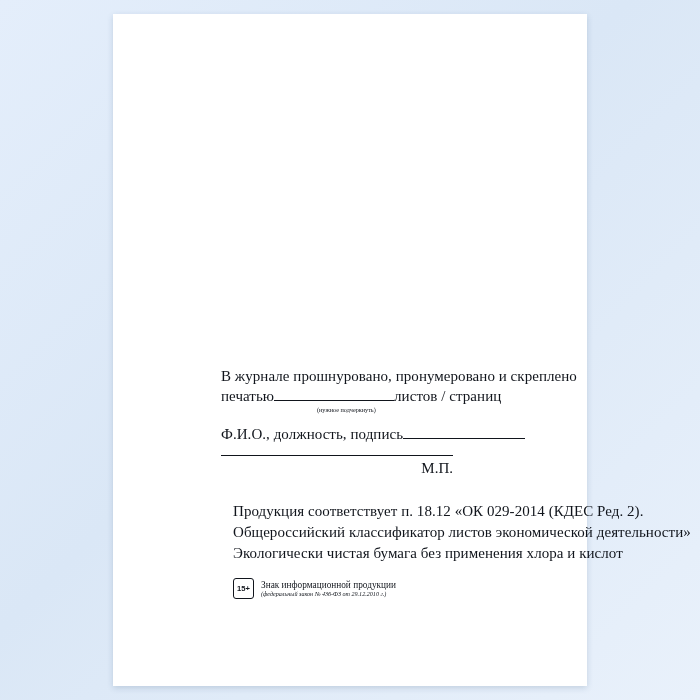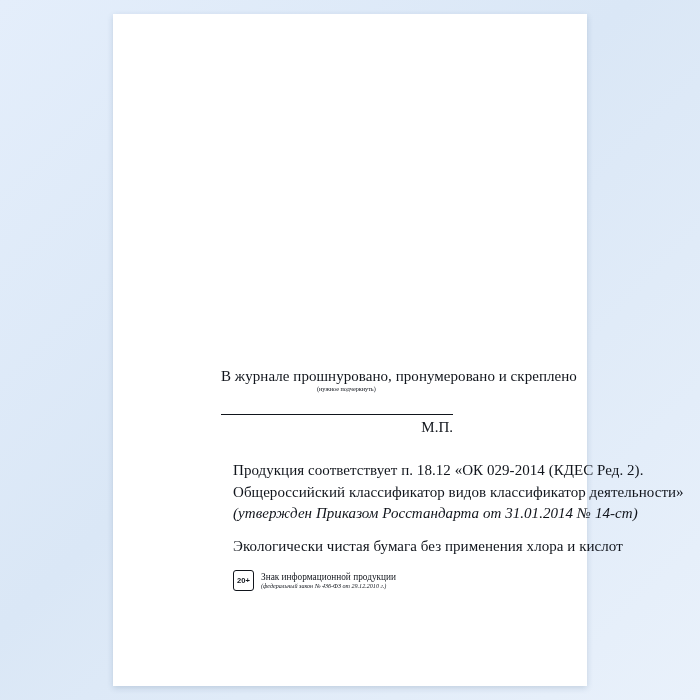--- a/index.html
+++ b/index.html
@@ -127,37 +127,42 @@
 <body>
 
 <div id="stage">
   <div class="page">
     <div class="content">
 
       <div class="block-a">
 
         <div class="ln row-1">В журнале прошнуровано, пронумеровано и скреплено</div>
 
+        <div class="ln row-2">
+          <span>печатью</span><span class="rule rule-a"></span><span>листов / страниц</span>
+        </div>
         <div class="small-note">(нужное подчеркнуть)</div>
 
 
+        <div class="ln row-4">
+          <span>Ф.И.О., должность, подпись</span><span class="rule rule-e"></span>
+        </div>
 
         <div class="longline"></div>
 
         <div class="mp">М.П.</div>
       </div>
 
       <div class="block-b">
         <div class="ln">Продукция соответствует п. 18.12 «ОК 029-2014 (КДЕС Ред. 2).</div>
-        <div class="ln">Общероссийский классификатор видов классификатор деятельности»</div>
-        <div class="ln ital gap-after">(утвержден Приказом Росстандарта от 31.01.2014 № 14-ст)</div>
+        <div class="ln">Общероссийский классификатор листов экономической деятельности»</div>
         <div class="ln">Экологически чистая бумага без применения хлора и кислот</div>
 
         <div class="badge-row">
-          <div class="badge">20+</div>
+          <div class="badge">15+</div>
           <div class="badge-text">
             <div class="t1">Знак информационной продукции</div>
             <div class="t2">(федеральный закон № 436-ФЗ от 29.12.2010 г.)</div>
           </div>
         </div>
       </div>
 
     </div>
   </div>
 </div>

